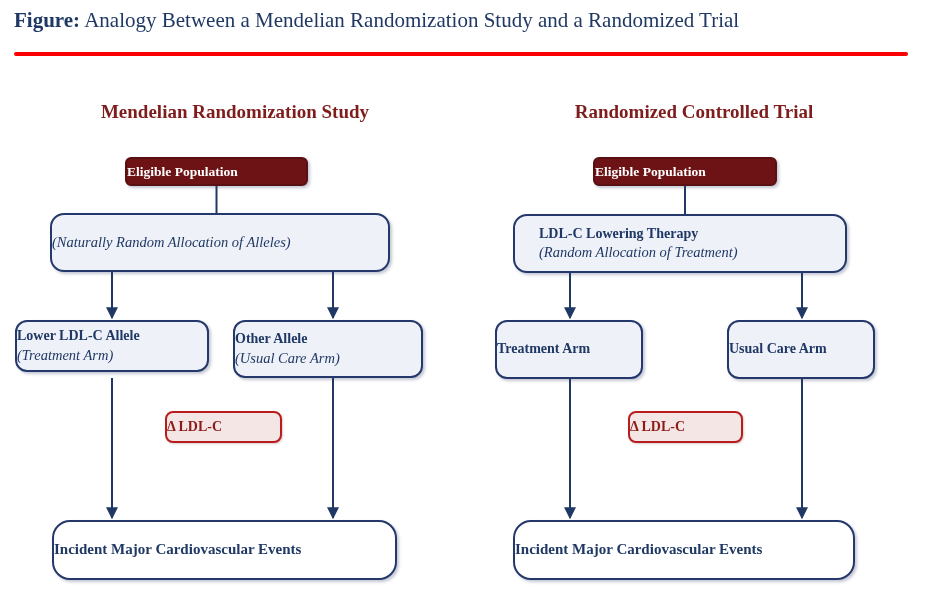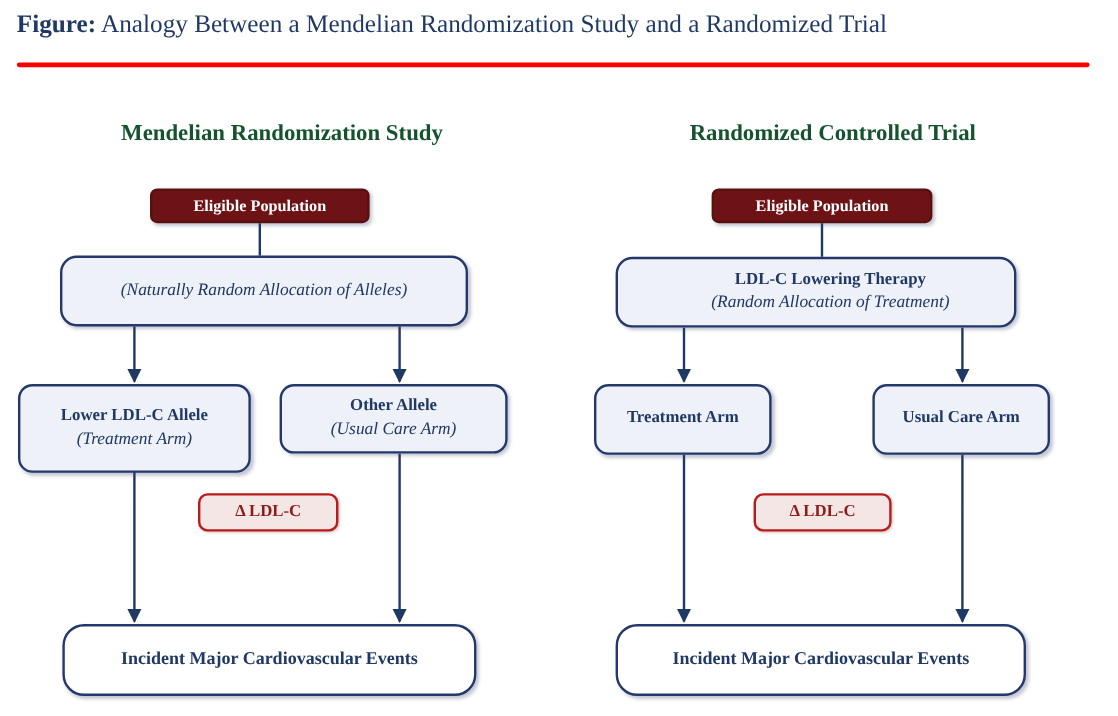--- a/index.html
+++ b/index.html
@@ -6,26 +6,26 @@
   .stage{
     position:relative;width:932px;height:597px;background:#ffffff;overflow:hidden;
     font-family:Liberation Serif, serif;
   }
   .abs{position:absolute;box-sizing:border-box;}
 
   .fig-title{left:14px;top:8px;width:904px;font-size:21px;color:#1F3864;white-space:nowrap;}
   .fig-title .lbl{font-weight:bold;}
   .divider{left:14px;top:52px;width:894px;height:4px;background:#FB0000;border-radius:2px;}
 
-  .col-heading{top:101px;font-size:19px;font-weight:bold;color:#14532d;text-align:center;white-space:nowrap;}
+  .col-heading{top:101px;font-size:19px;font-weight:bold;color:#7f1d1d;text-align:center;white-space:nowrap;}
   .col-heading.left{left:30px;width:410px;}
   .col-heading.right{left:510px;width:368px;}
 
   .node{
-    display:flex;flex-direction:column;align-items:center;justify-content:center;
+    display:flex;flex-direction:column;align-items:flex-start;justify-content:center;
     text-align:center;color:#1F3864;line-height:1.3;
     box-shadow:2px 2px 3px rgba(60,70,110,0.30);
   }
   .maroon-box{
     background:#6E1315;border:2px solid #581012;border-radius:6px;
     color:#ffffff;font-weight:bold;font-size:13.5px;
   }
   .light-box{
     background:#EEF1F8;border:2px solid #24386B;border-radius:14px;
   }
@@ -39,21 +39,21 @@
   .delta-box{
     background:#F3E6E5;border:2px solid #b91c1c;border-radius:8px;
     color:#8E1B17;font-weight:bold;font-size:14px;
     box-shadow:1px 1px 2px rgba(120,60,60,0.25);
   }
 
   .eligible-l{left:125px;top:157px;width:183px;height:29px;}
   .eligible-r{left:593px;top:157px;width:184px;height:29px;}
   .snp-box{left:50px;top:213px;width:340px;height:59px;}
   .therapy-box{left:513px;top:214px;width:334px;height:59px;padding-left:24px;}
-  .lower-allele{left:15px;top:320px;width:194px;height:74px;}
+  .lower-allele{left:15px;top:320px;width:194px;height:52px;}
   .other-allele{left:233px;top:320px;width:190px;height:58px;}
   .treat-arm{left:495px;top:320px;width:148px;height:59px;font-weight:bold;font-size:14px;}
   .usual-arm{left:727px;top:320px;width:148px;height:59px;font-weight:bold;font-size:14px;}
   .delta-l{left:165px;top:411px;width:117px;height:32px;}
   .delta-r{left:628px;top:411px;width:115px;height:32px;}
   .outcome-l{left:52px;top:520px;width:345px;height:60px;}
   .outcome-r{left:513px;top:520px;width:342px;height:60px;}
 
   svg.arrows{position:absolute;left:0;top:0;width:932px;height:597px;pointer-events:none;}
 </style>

